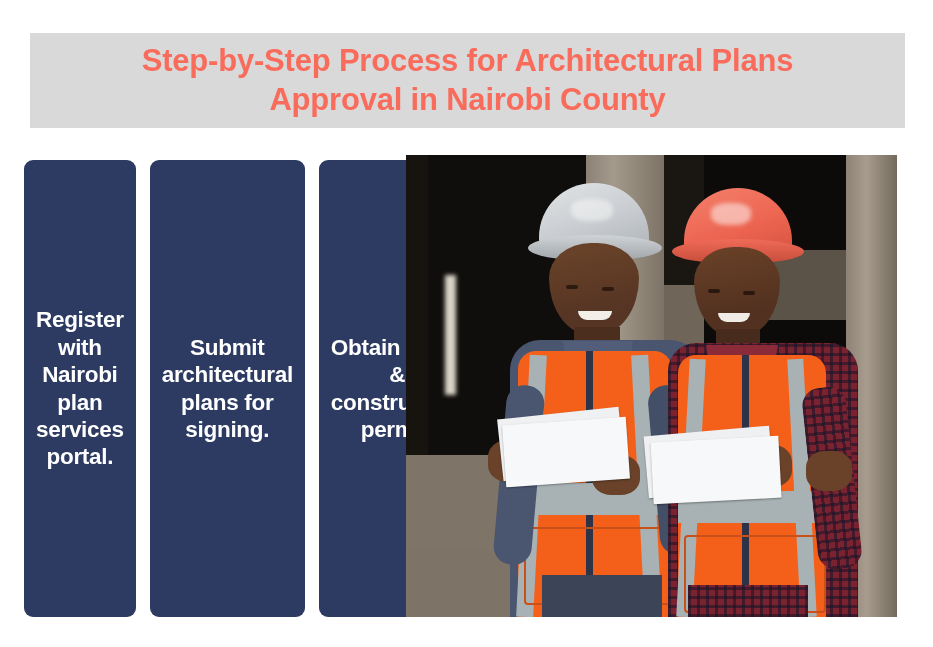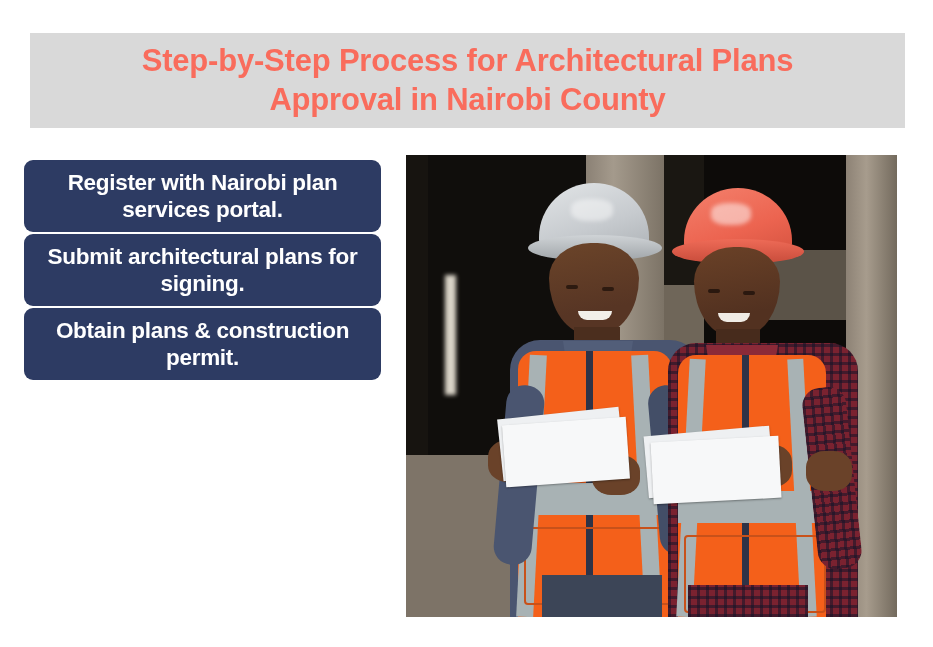--- a/index.html
+++ b/index.html
@@ -41,22 +41,22 @@
   }
 
   
   #steps-column {
     position: absolute;
     left: 24px;
     top: 160px;
     width: 357px;
     height: 457px;
     display: flex;
-    flex-direction: column;
-    gap: 2px;
+    flex-direction: row;
+    gap: 14px;
   }
   .step-box {
     background: #2d3b63;
     border-radius: 9px;
     color: #ffffff;
     display: flex;
     align-items: center;
     justify-content: center;
     text-align: center;
     box-sizing: border-box;

